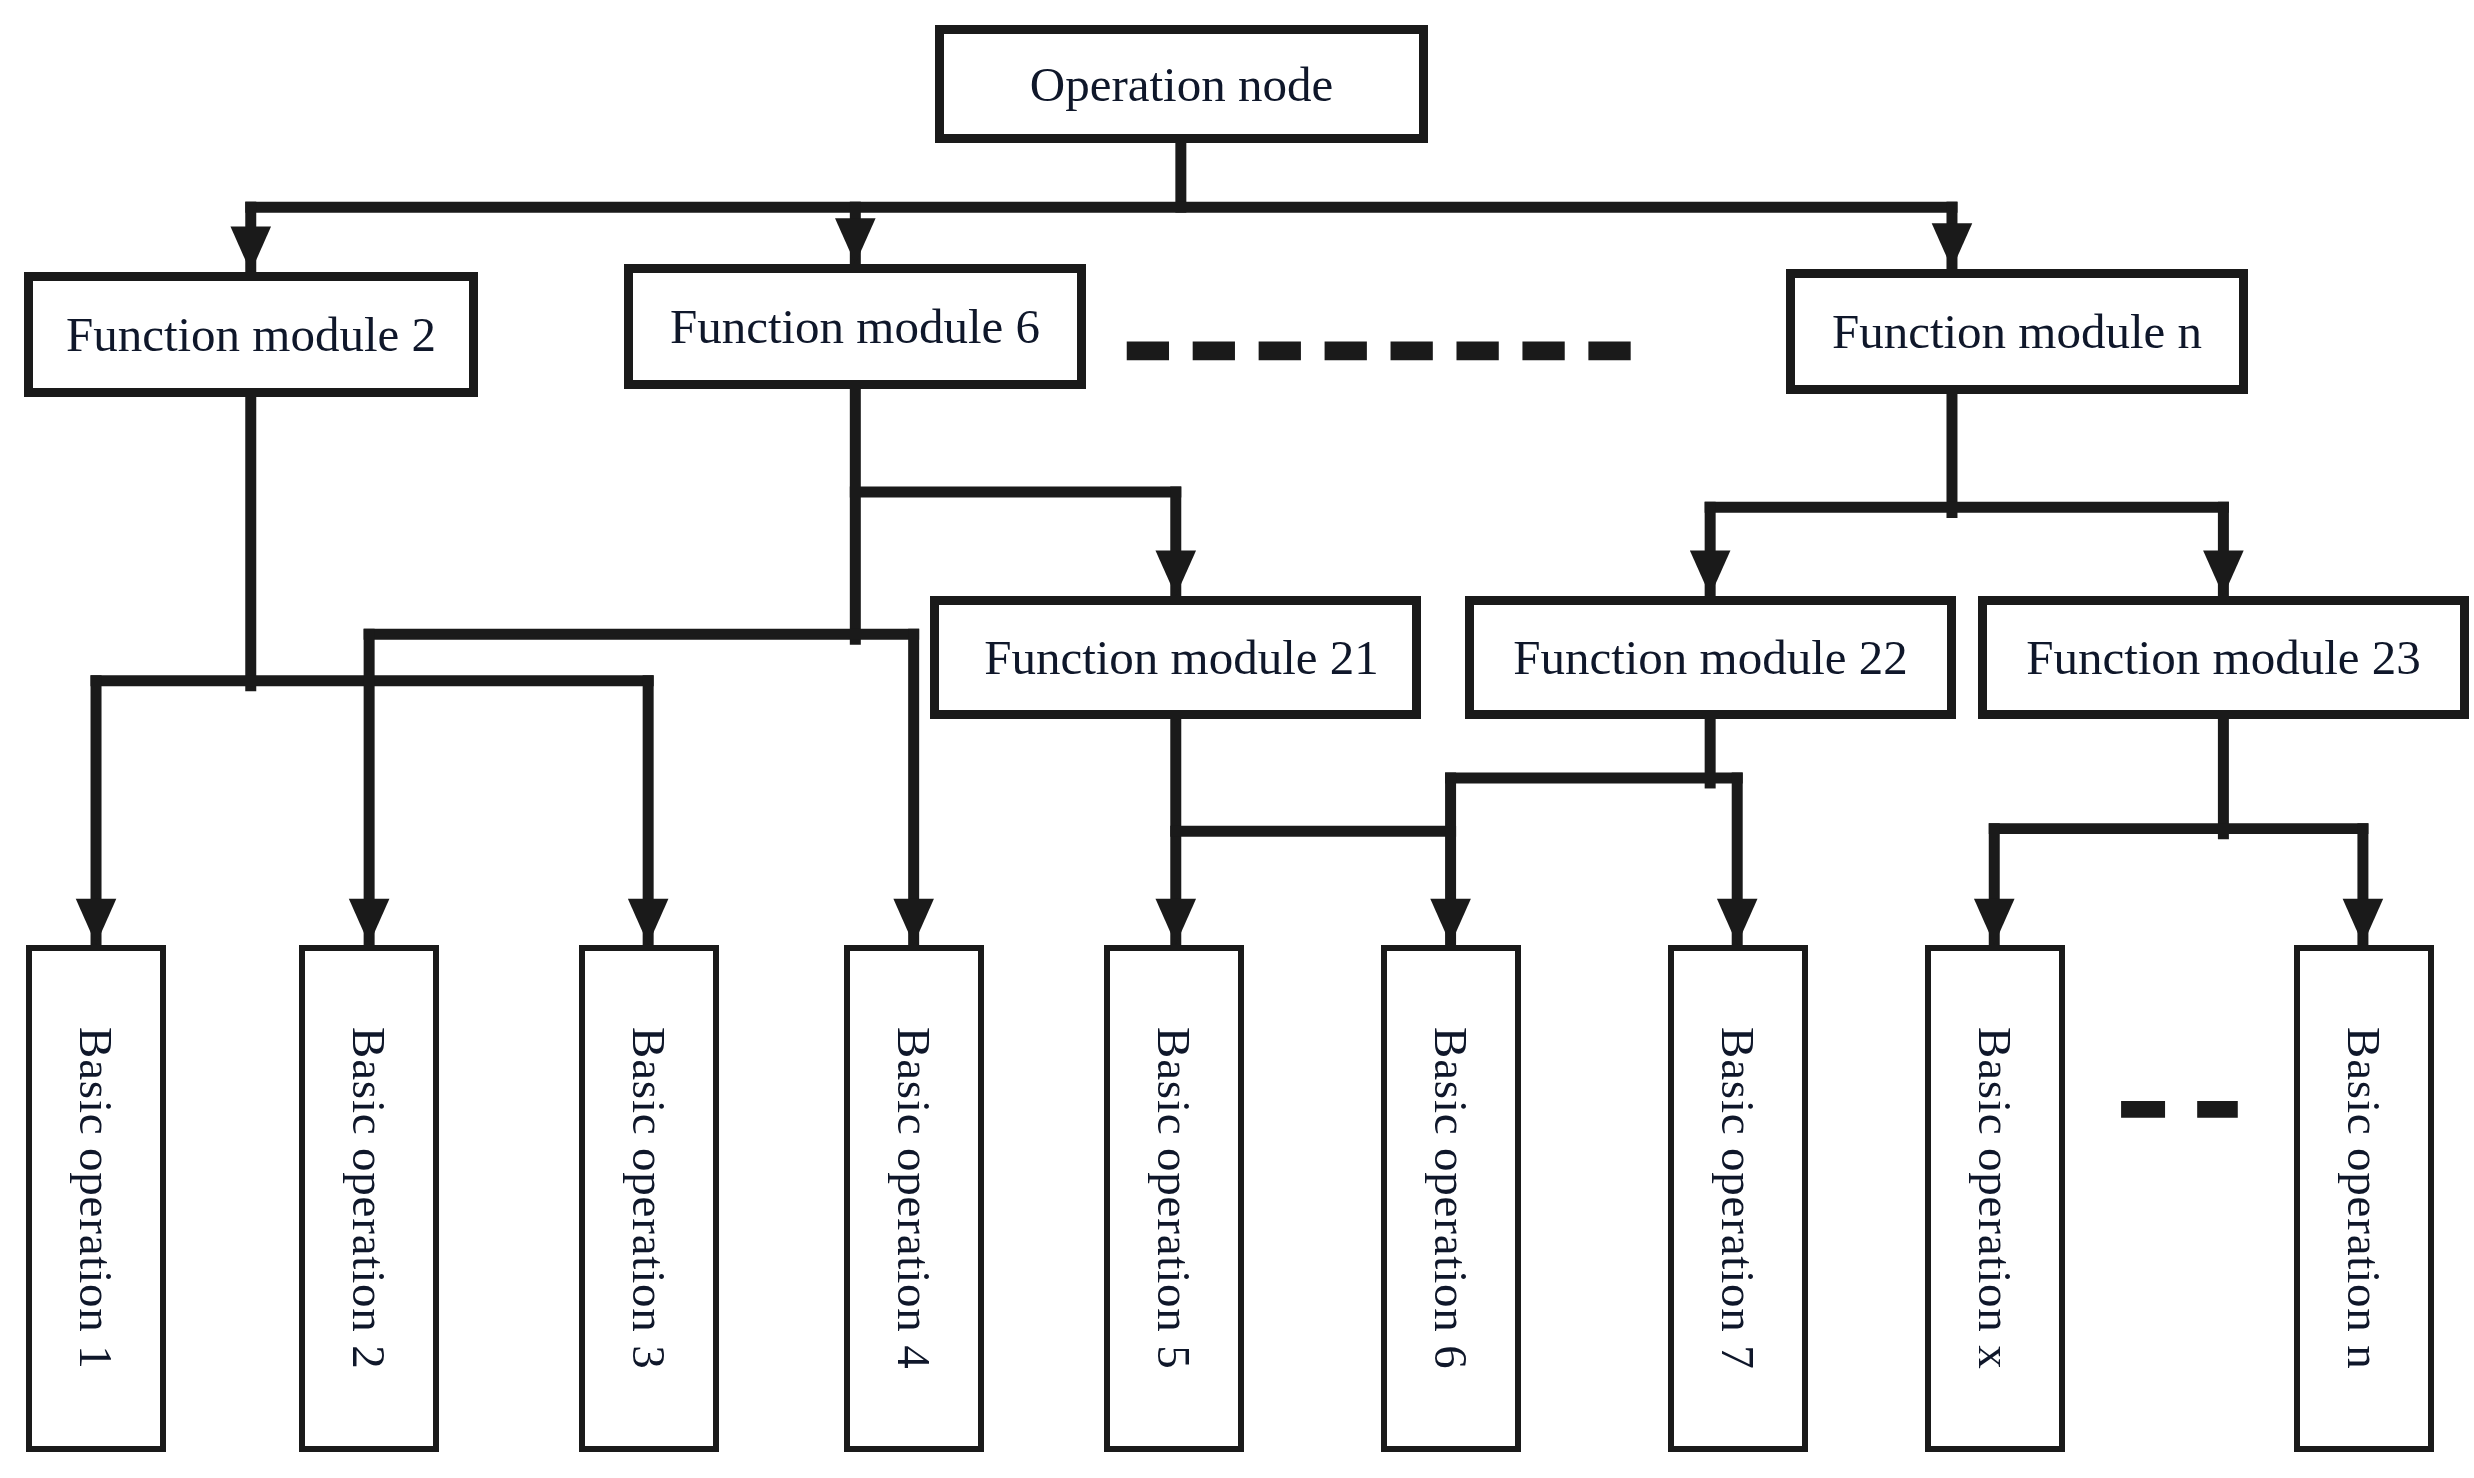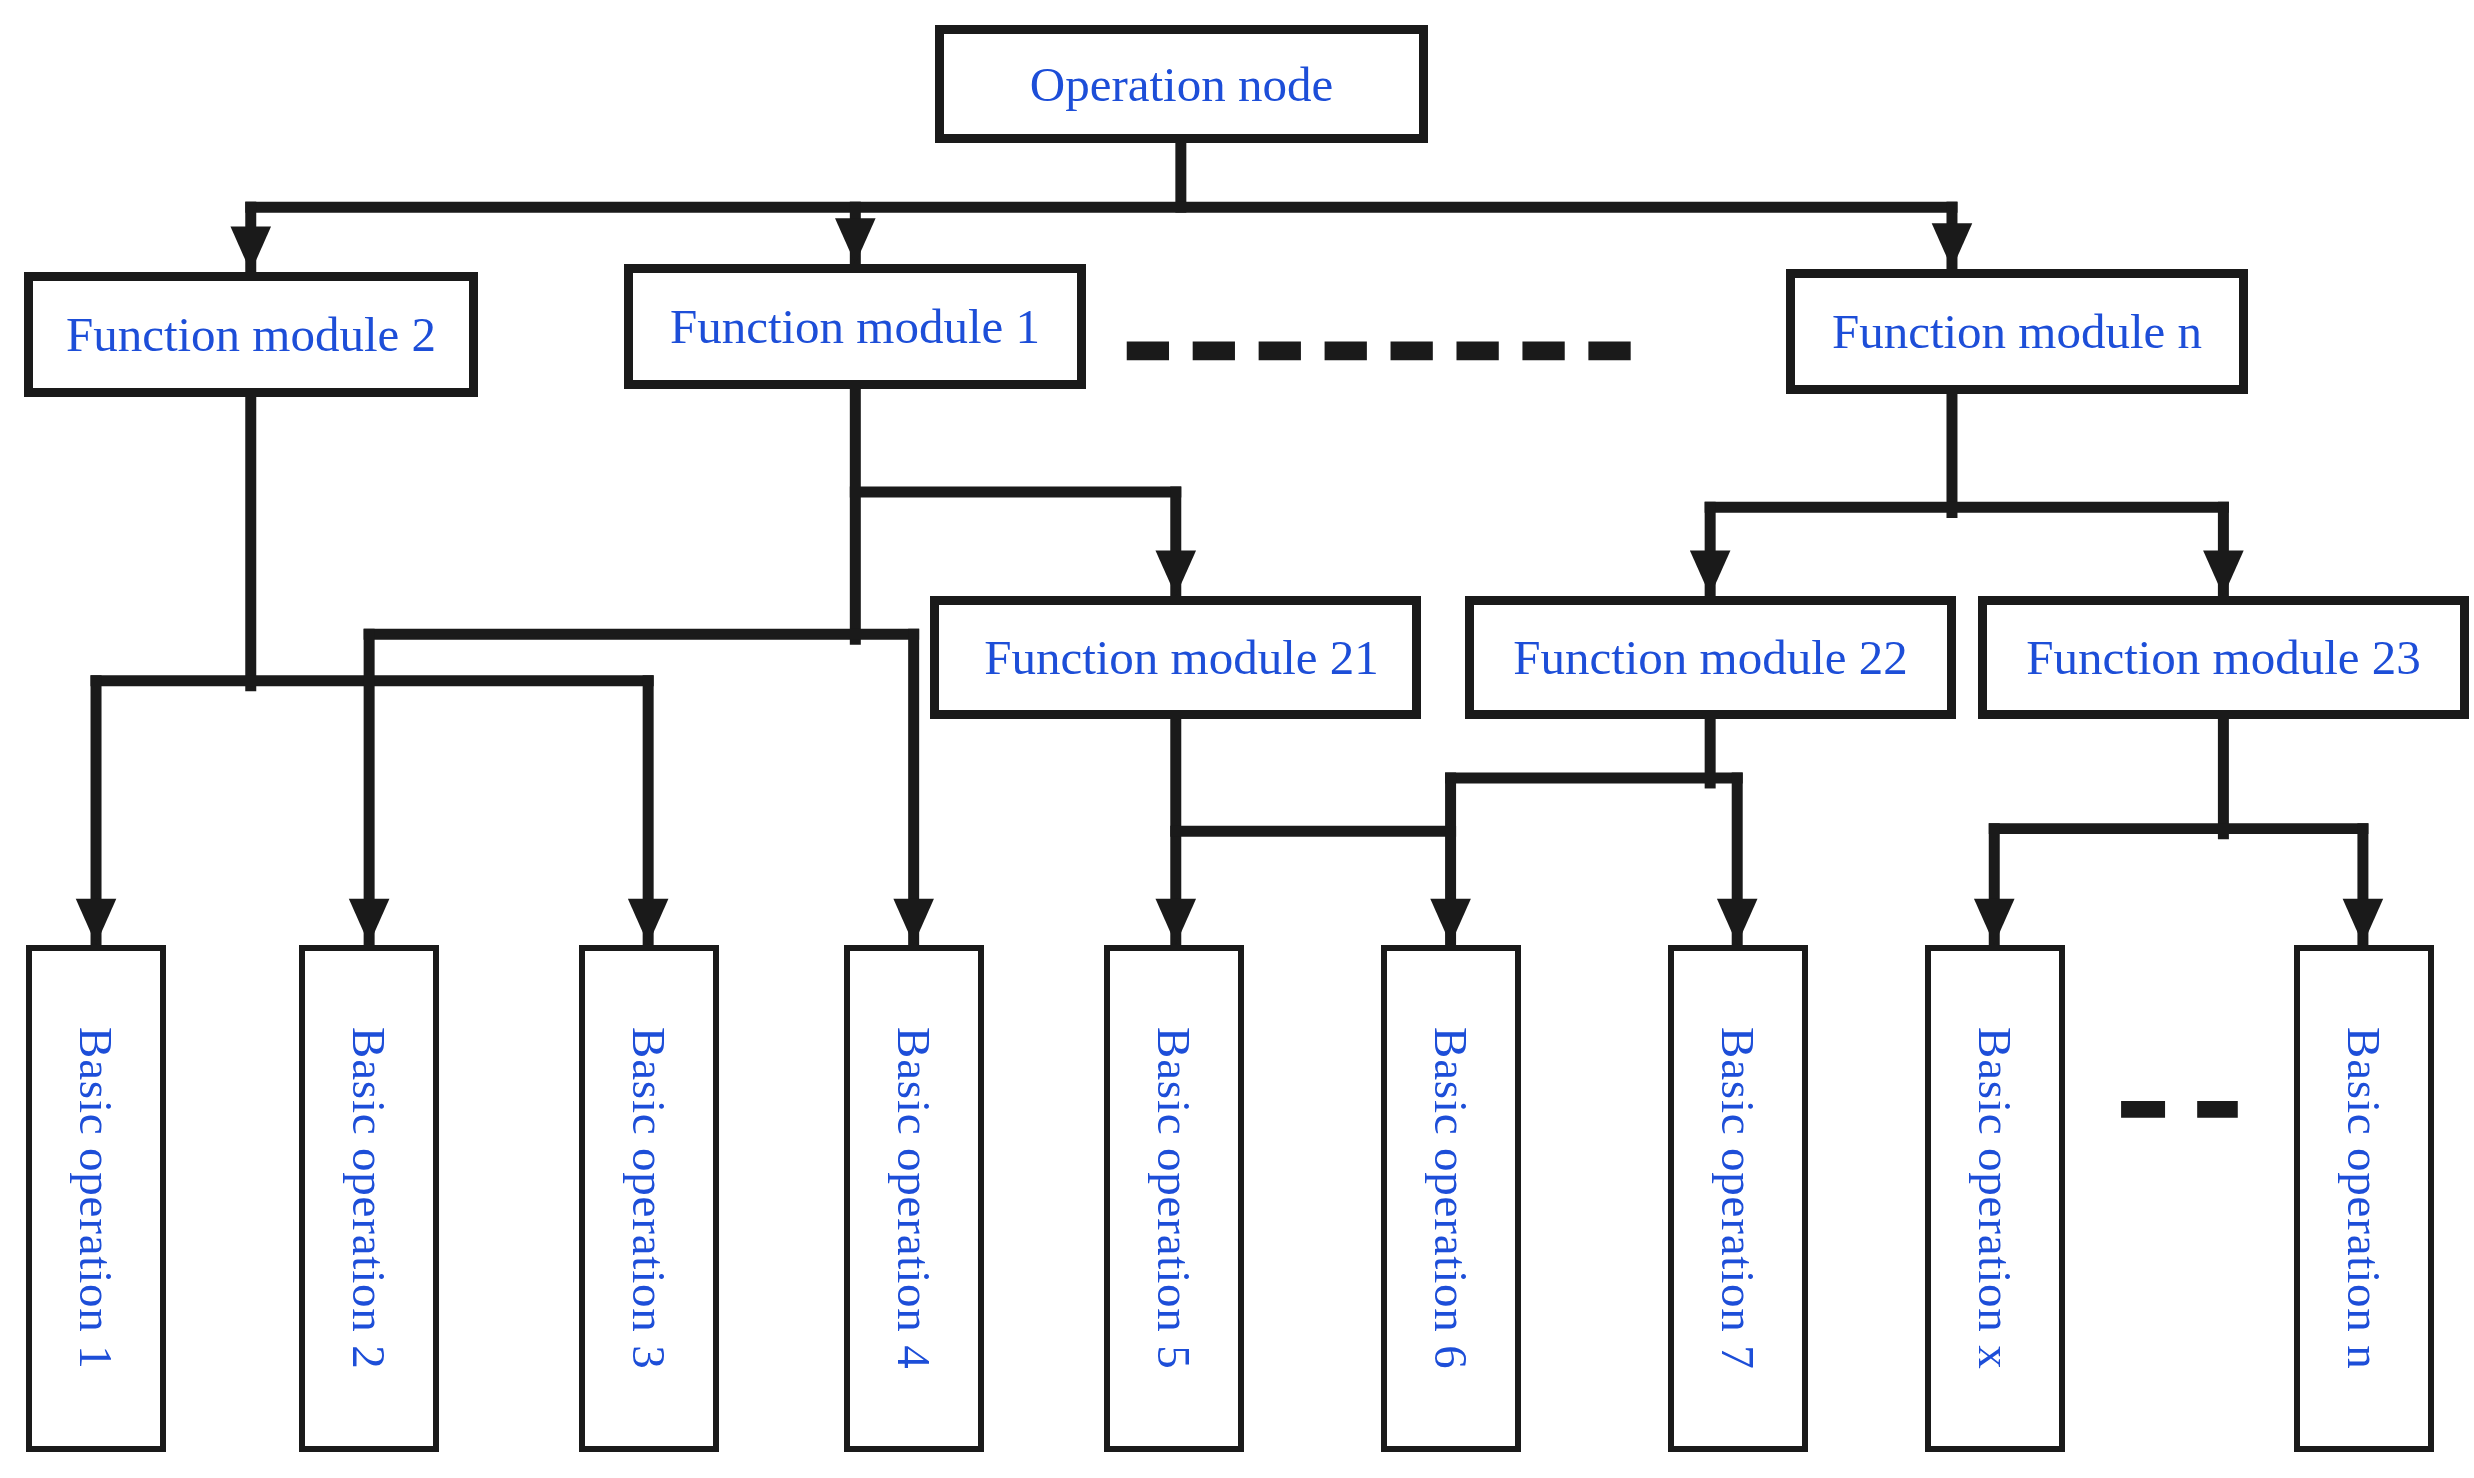--- a/index.html
+++ b/index.html
@@ -16,21 +16,21 @@
     left: 0; top: 0;
     width: 2475px; height: 1478px;
   }
   .node {
     position: absolute;
     box-sizing: border-box;
     background: #ffffff;
     display: flex;
     align-items: center;
     justify-content: center;
-    color: #1d4ed8;
+    color: #0f172a;
     text-align: center;
   }
   .node.module {
     border: 9.3px solid #1a1a1a;
     font-size: 49px;
     line-height: 1;
     white-space: nowrap;
   }
   .node.basic {
     border: 6.8px solid #1a1a1a;
@@ -96,21 +96,21 @@
       <line x1="1332" y1="415" x2="1928" y2="415" stroke="#1a1a1a" stroke-width="22" stroke-dasharray="50 28"></line>
       <line x1="2508" y1="1312" x2="2646" y2="1312" stroke="#1a1a1a" stroke-width="20" stroke-dasharray="52 38"></line>
     </svg>
     <div class="node module" style="left: 935px; top: 25px; width: 493px; height: 118px;">
       <span class="htext">Operation node</span>
     </div>
     <div class="node module" style="left: 24px; top: 272px; width: 454px; height: 125px;">
       <span class="htext">Function module 2</span>
     </div>
     <div class="node module" style="left: 624px; top: 264px; width: 462px; height: 125px;">
-      <span class="htext">Function module 1</span>
+      <span class="htext">Function module 6</span>
     </div>
     <div class="node module" style="left: 1786px; top: 269px; width: 462px; height: 125px;">
       <span class="htext">Function module n</span>
     </div>
     <div class="node module" style="left: 930px; top: 596px; width: 491px; height: 123px; padding-left: 12px;">
       <span class="htext">Function module 21</span>
     </div>
     <div class="node module" style="left: 1465px; top: 596px; width: 491px; height: 123px;">
       <span class="htext">Function module 22</span>
     </div>

